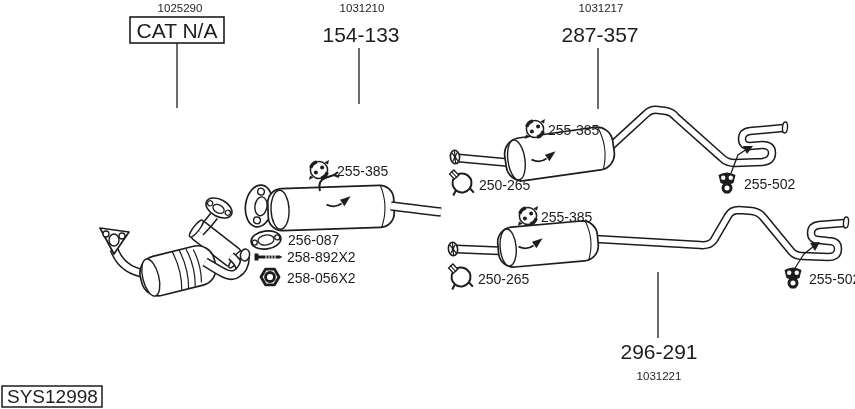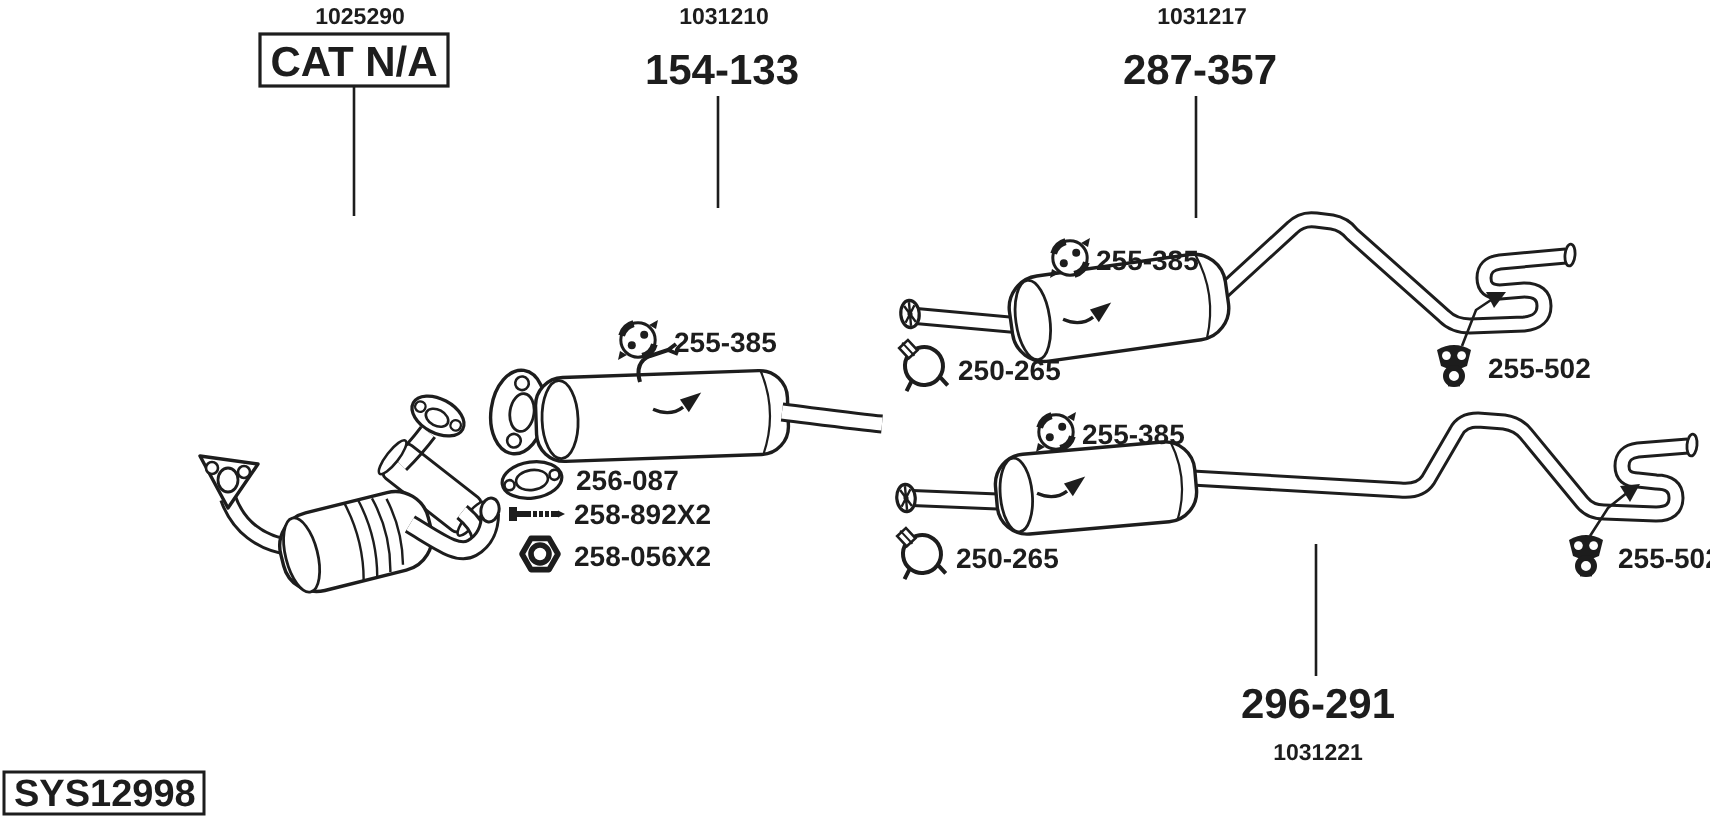--- a/index.html
+++ b/index.html
@@ -1,18 +1,18 @@
 <!DOCTYPE html>
 <html><head>
 <meta charset="utf-8">
 <style>
   html,body { margin:0; padding:0; background:#e8e8e8; }
   .stage {
     position:relative; width:855px; height:409px; background:#ffffff;
-    font-family:"Liberation Sans", sans-serif; overflow:hidden;font-weight:bold;
+    font-family:"Liberation Sans", sans-serif; overflow:hidden;
   }
   svg text { fill:#1d1d1d; font-family:"Liberation Sans", sans-serif; }
   .ln  { stroke:#1d1d1d; fill:none; }
   .fw  { fill:#ffffff; }
   .fi  { fill:#1d1d1d; }
   .wln { stroke:#ffffff; fill:none; }
   .ref   { font-size:11.5px; }
   .code  { font-size:21px; }
   .plbl  { font-size:14px; }
   .sysid { font-size:19px; }

